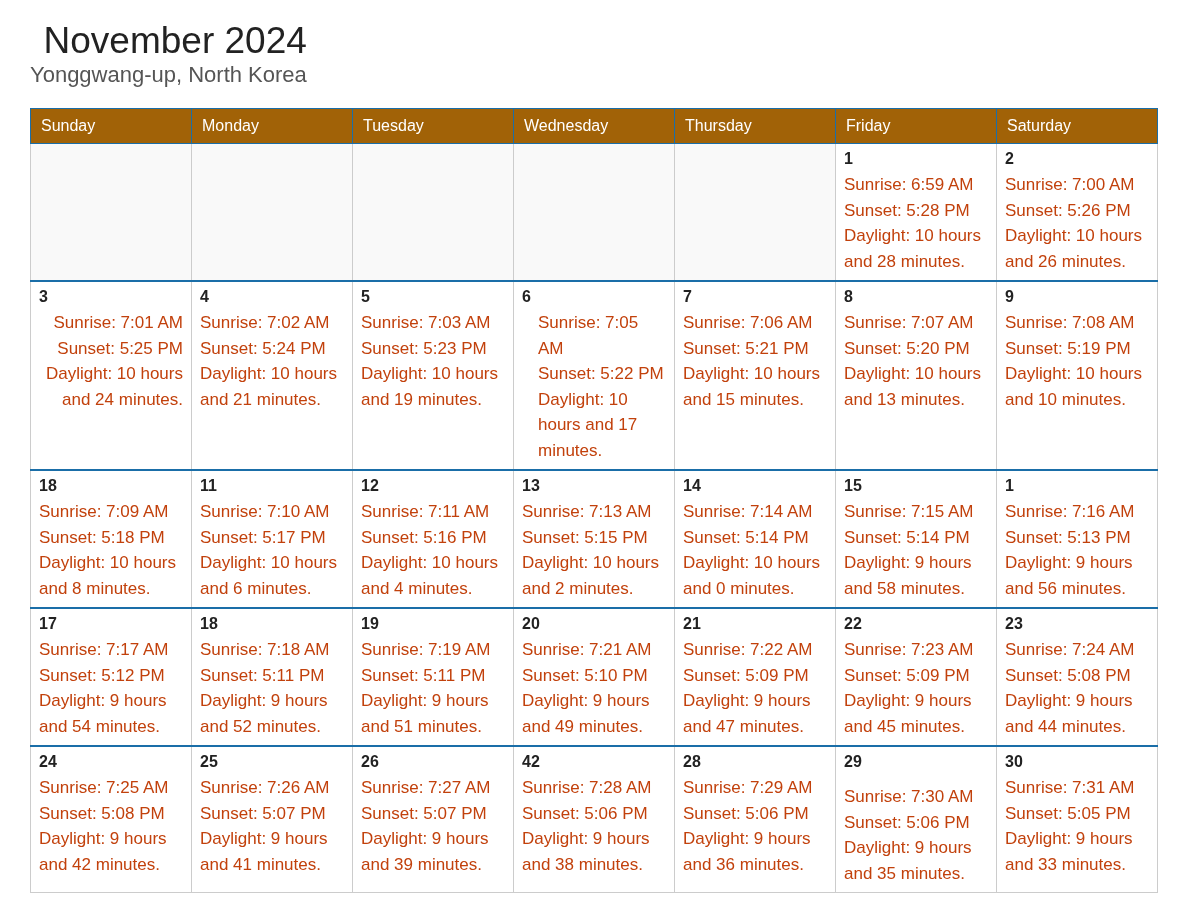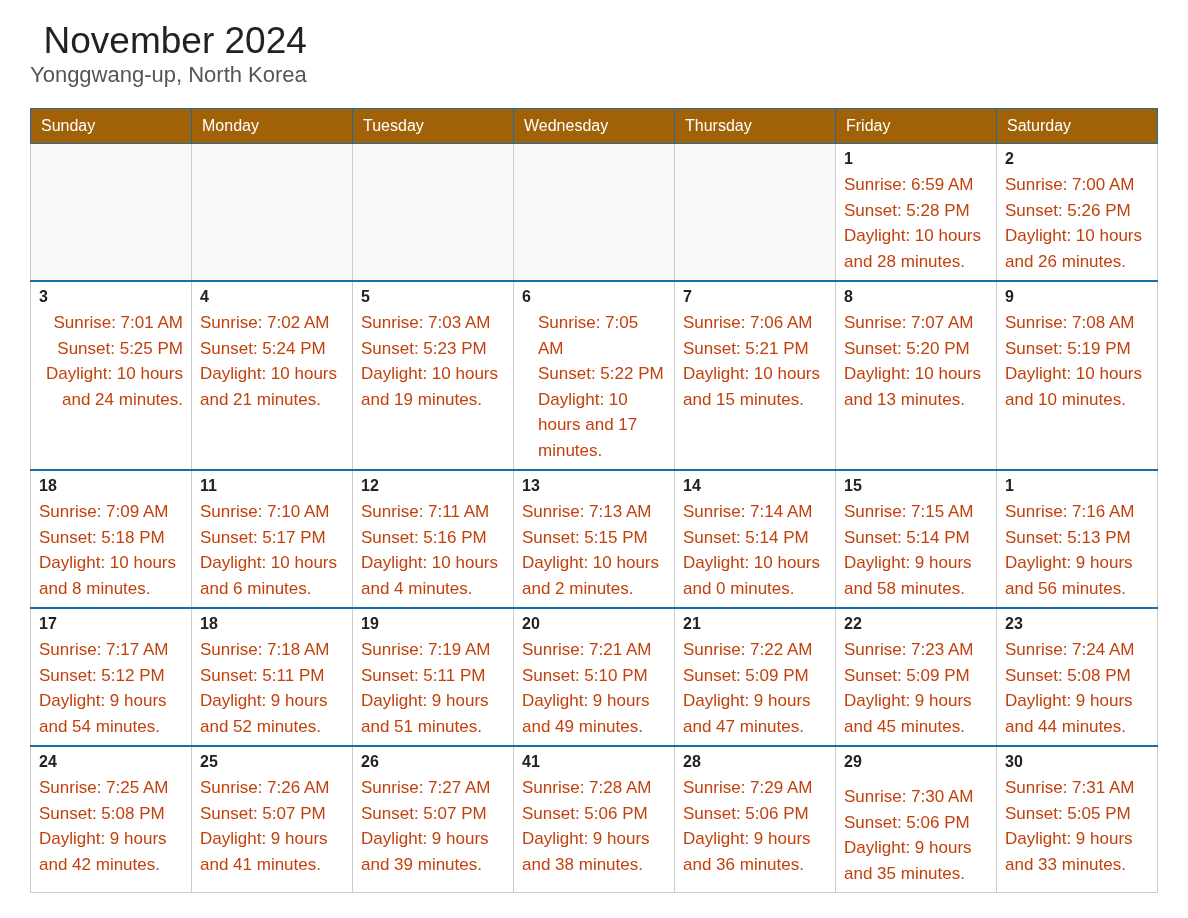--- a/index.html
+++ b/index.html
@@ -285,21 +285,21 @@
 Sunset: 5:07 PM
 Daylight: 9 hours and 41 minutes.</div>
         </td>
         <td>
           <span class="day-number">26</span>
           <div class="day-info" style="white-space: pre-line;">Sunrise: 7:27 AM
 Sunset: 5:07 PM
 Daylight: 9 hours and 39 minutes.</div>
         </td>
         <td>
-          <span class="day-number">41</span>
+          <span class="day-number">42</span>
           <div class="day-info" style="white-space: pre-line;">Sunrise: 7:28 AM
 Sunset: 5:06 PM
 Daylight: 9 hours and 38 minutes.</div>
         </td>
         <td>
           <span class="day-number">28</span>
           <div class="day-info" style="white-space: pre-line;">Sunrise: 7:29 AM
 Sunset: 5:06 PM
 Daylight: 9 hours and 36 minutes.</div>
         </td>

